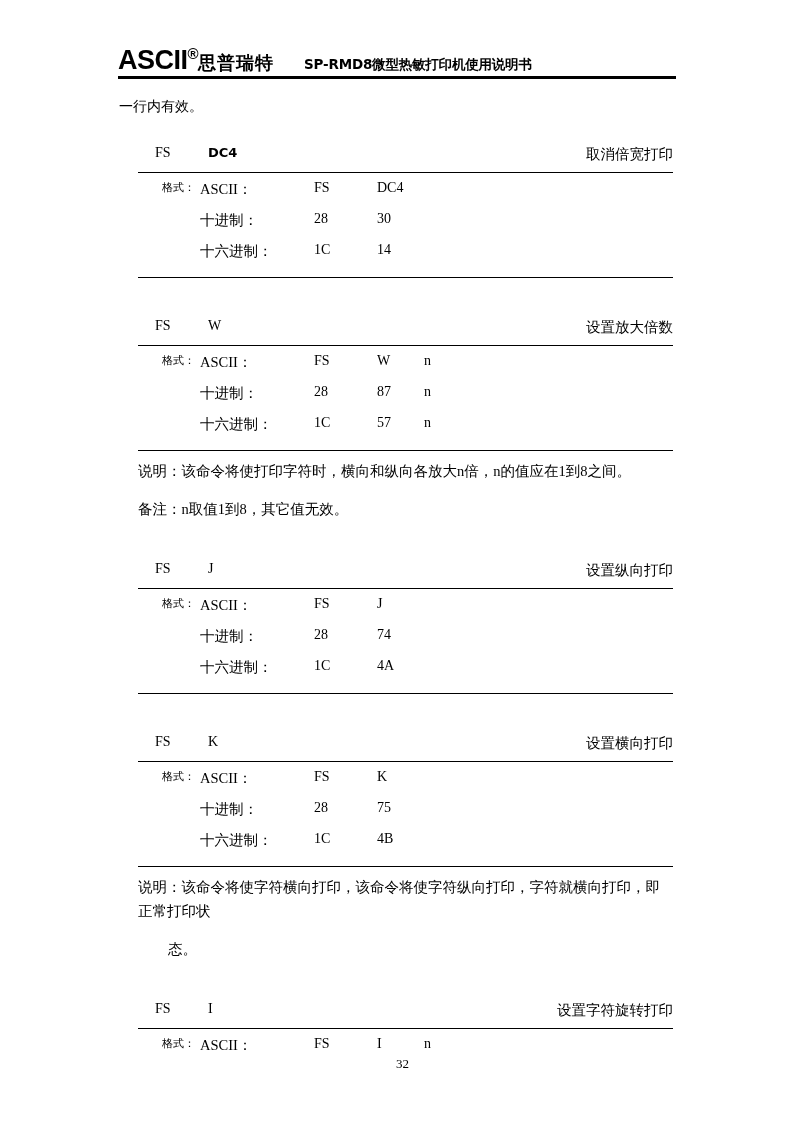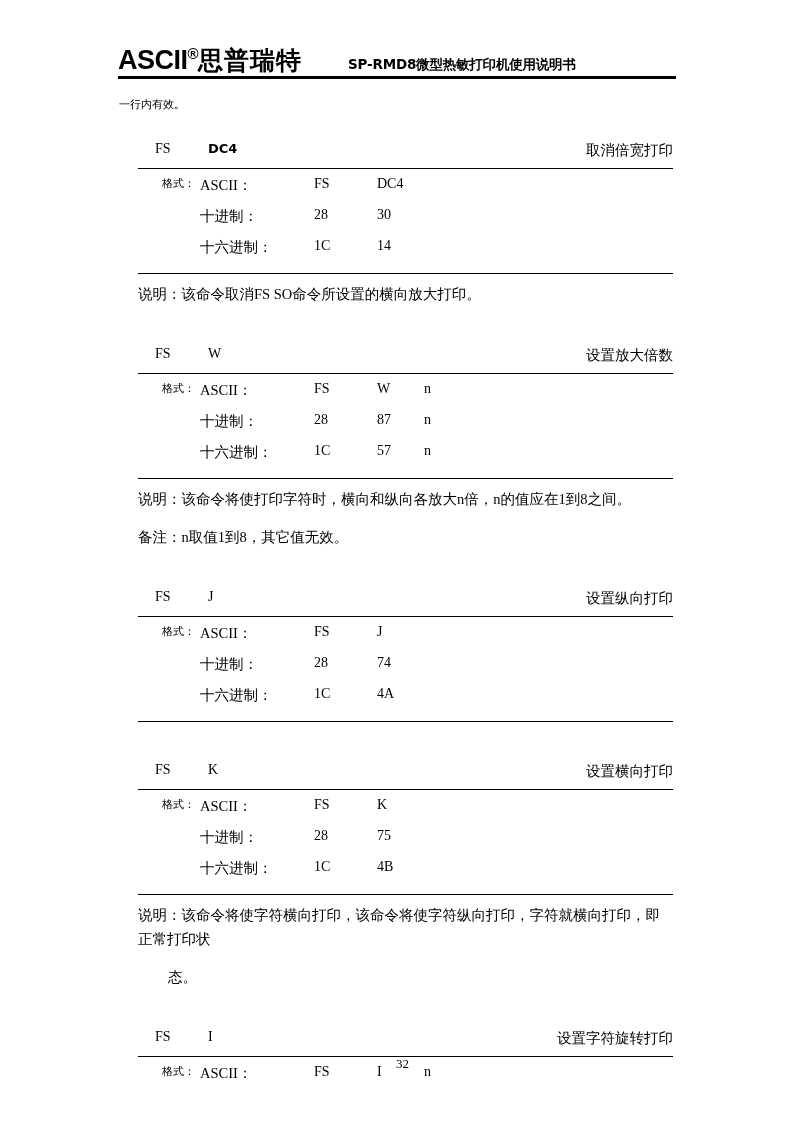--- a/index.html
+++ b/index.html
@@ -41,44 +41,44 @@
     padding-bottom: 2px;
   }
   .logo .reg {
     font-size: 15px;
     vertical-align: super;
     line-height: 0;
   }
   .logo .cn {
     font-family: Liberation Sans, sans-serif;
     font-weight: bold;
-    font-size: 25px;
+    font-size: 18px;
     letter-spacing: 1px;
   }
   .header-title {
     font-family: "DejaVu Sans", "Liberation Sans", sans-serif;
     font-weight: bold;
     font-size: 13.5px;
     line-height: 1;
     white-space: nowrap;
     padding-bottom: 5px;
-    margin-left: 46px;
+    margin-left: 30px;
     letter-spacing: -0.2px;
   }
 
   
   .content {
     position: absolute;
     left: 119px;
     top: 96px;
     width: 554px;
   }
 
   .lead-text {
-    font-size: 11px;
+    font-size: 14px;
     line-height: 1.5;
     margin: 0 0 0 0;
     padding: 0 0 0 0;
   }
 
   
   .cmd-block {
     margin-top: 28px;
     margin-left: 19px;
   }
@@ -215,21 +215,20 @@
           <span class="col2">30</span>
           <span class="col3"></span>
         </div>
         <div class="cmd-row">
           <span class="lbl-in">十六进制：</span>
           <span class="col1">1C</span>
           <span class="col2">14</span>
           <span class="col3"></span>
         </div>
       </div>
-      <p class="note-line">说明：该命令取消FS SO命令所设置的横向放大打印。</p>
     </div>
 
     <div class="cmd-block gap-lg">
       <div class="cmd-head">
         <span class="c-fs">FS</span>
         <span class="c-name">W</span>
         <span class="c-title">设置放大倍数</span>
       </div>
       <div class="cmd-table">
         <div class="cmd-row">

